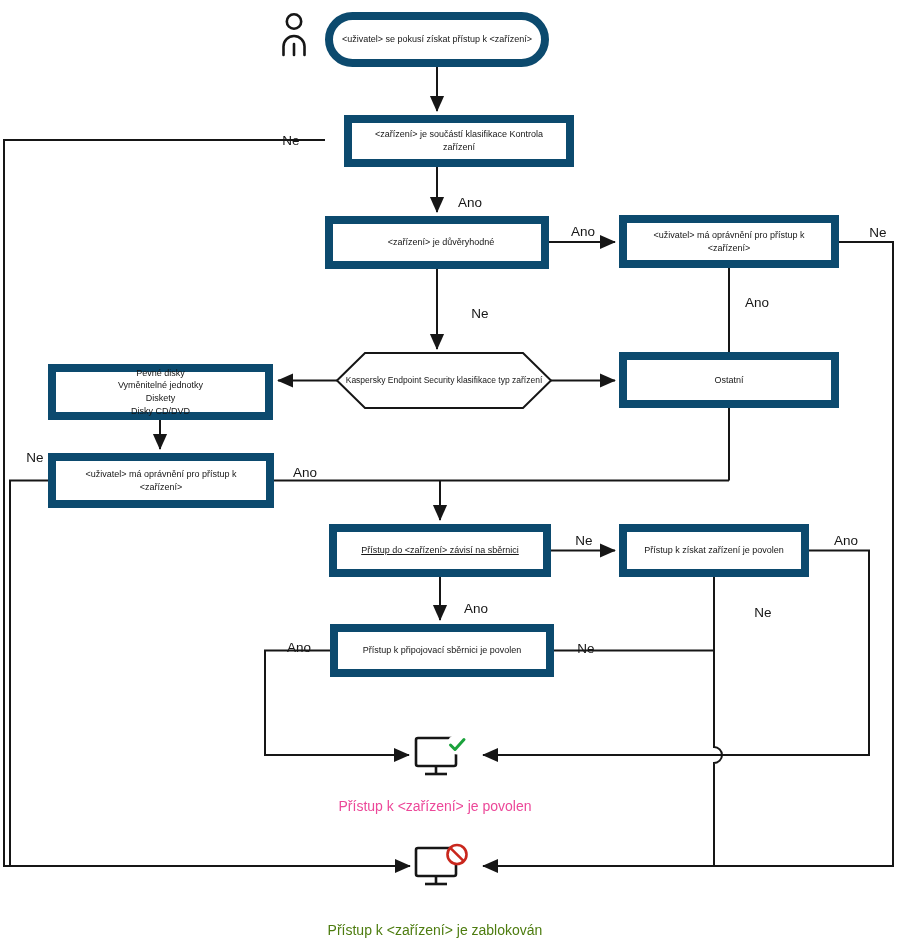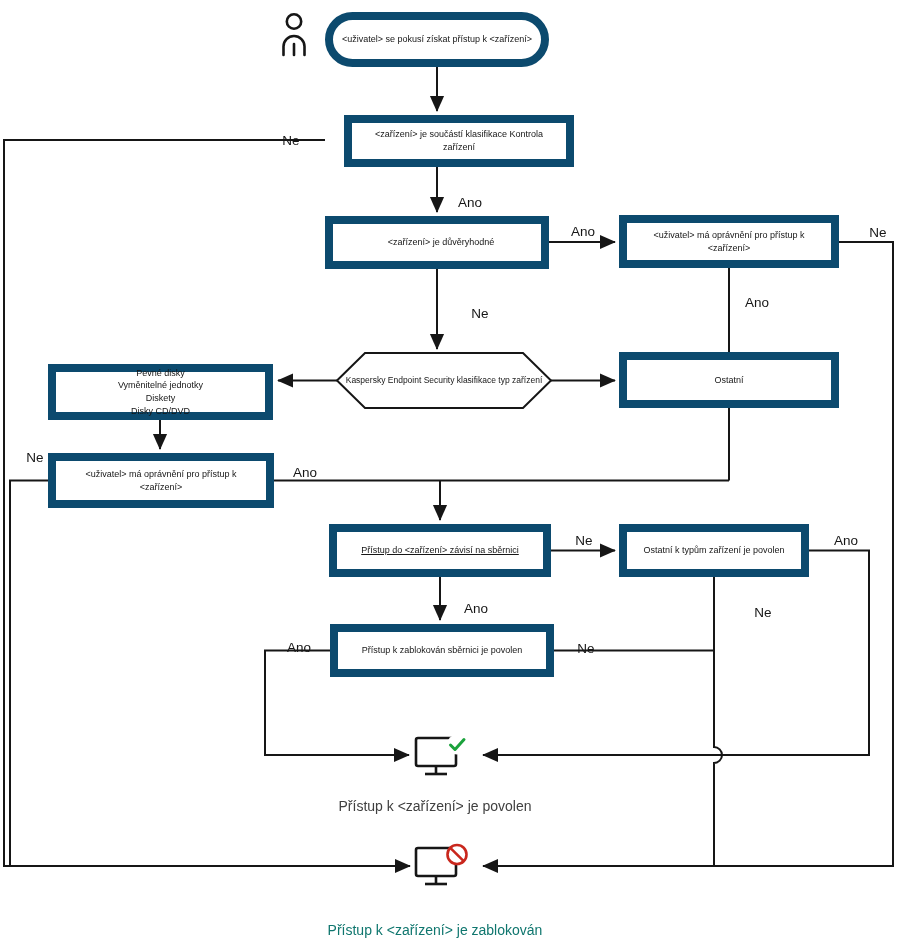--- a/index.html
+++ b/index.html
@@ -7,22 +7,22 @@
        font-family:"Liberation Sans","DejaVu Sans",sans-serif;color:#161616;}
   .layer{position:absolute;left:0;top:0;}
   .box{position:absolute;box-sizing:border-box;border:8px solid #0c4a6e;background:#fff;
        display:flex;align-items:center;justify-content:center;text-align:center;
        font-size:9px;line-height:1.4;padding:2px 8px;white-space:pre-line;z-index:2;}
   .stadium{border-radius:28px;}
   .hextext{position:absolute;box-sizing:border-box;display:flex;align-items:center;justify-content:center;
        text-align:center;font-size:8.5px;line-height:1.4;z-index:2;white-space:pre-line;}
   .lbl{position:absolute;font-size:13.5px;transform:translate(-50%,-50%);z-index:3;margin-top:16px;}
   .outcome{position:absolute;text-align:center;font-size:14px;z-index:3;}
-  .t-allowed{color:#404040;}
-  .t-blocked{color:#0f766e;}
+  .t-allowed{color:#ec4899;}
+  .t-blocked{color:#4d7c0f;}
   svg .c{stroke:#161616;stroke-width:2;fill:none;}
 </style>
 </head>
 <body>
 
 <svg class="layer" width="905" height="948" viewBox="0 0 905 948">
   <defs>
     <marker id="arr" viewBox="0 0 10 10" refX="8.5" refY="5" markerWidth="9" markerHeight="9" orient="auto-start-reverse">
       <path d="M0,1 L9,5 L0,9 z" fill="#161616"></path>
     </marker>
@@ -89,23 +89,23 @@
 Disky CD/DVD</div>
 
 <div class="hextext" style="left:342px;top:356px;width:204px;height:49px;">Kaspersky Endpoint Security klasifikace typ zařízení</div>
 
 <div class="box" style="left:619px;top:352px;width:220px;height:56px;">Ostatní</div>
 
 <div class="box" style="left:48px;top:453px;width:226px;height:55px;">&lt;uživatel&gt; má oprávnění pro přístup k &lt;zařízení&gt;</div>
 
 <div class="box" style="left:329px;top:524px;width:222px;height:53px;text-decoration:underline;">Přístup do &lt;zařízení&gt; závisí na sběrnici</div>
 
-<div class="box" style="left:619px;top:524px;width:190px;height:53px;">Ostatní k typům zařízení je povolen</div>
+<div class="box" style="left:619px;top:524px;width:190px;height:53px;">Přístup k získat zařízení je povolen</div>
 
-<div class="box" style="left:330px;top:624px;width:224px;height:53px;">Přístup k zablokován sběrnici je povolen</div>
+<div class="box" style="left:330px;top:624px;width:224px;height:53px;">Přístup k připojovací sběrnici je povolen</div>
 
 <div class="lbl" style="left:291px;top:124px;">Ne</div>
 <div class="lbl" style="left:470px;top:186px;">Ano</div>
 <div class="lbl" style="left:583px;top:215px;">Ano</div>
 <div class="lbl" style="left:878px;top:216px;">Ne</div>
 <div class="lbl" style="left:757px;top:286px;">Ano</div>
 <div class="lbl" style="left:480px;top:297px;">Ne</div>
 <div class="lbl" style="left:35px;top:441px;">Ne</div>
 <div class="lbl" style="left:305px;top:456px;">Ano</div>
 <div class="lbl" style="left:584px;top:524px;">Ne</div>

